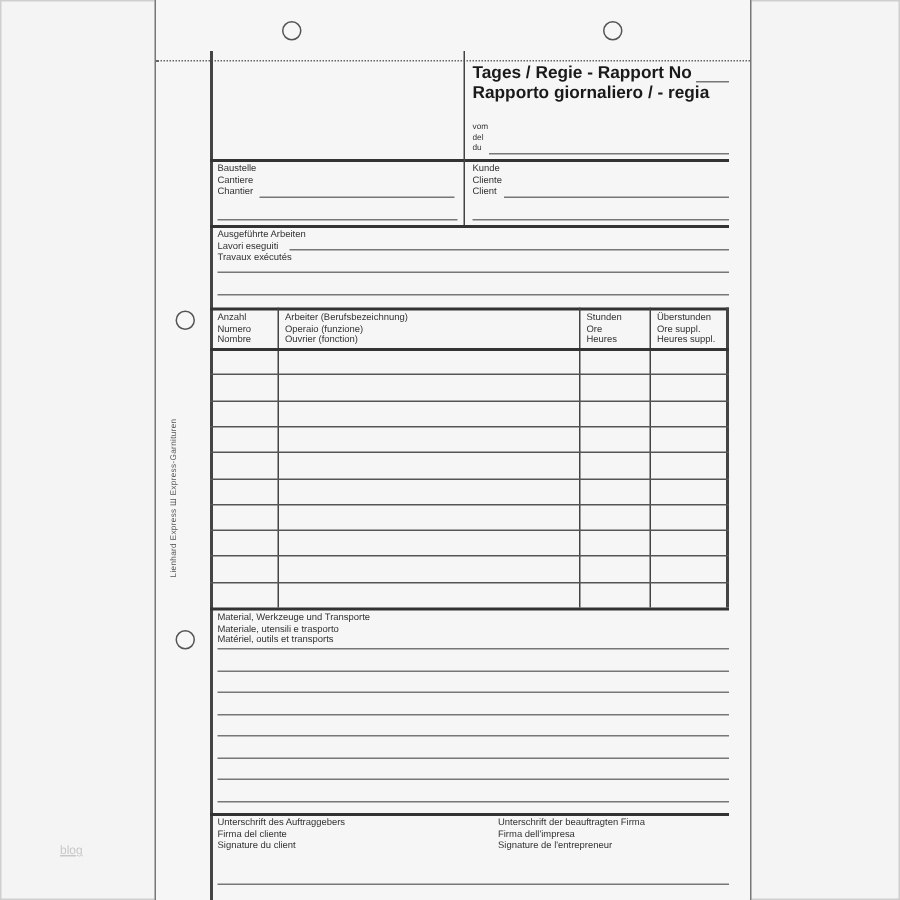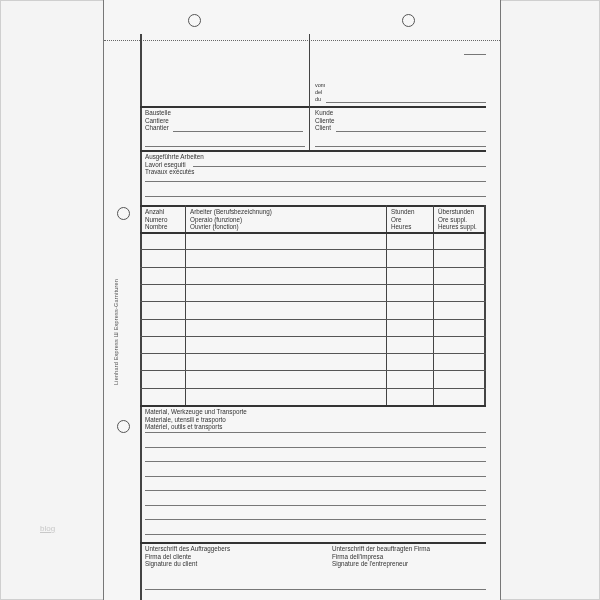--- a/index.html
+++ b/index.html
@@ -40,21 +40,21 @@
       font-weight: bold; font-size: 11.5px; line-height: 12.5px;
       white-space: nowrap; color: #1a1a1a;
     }
     .fill-line { position: absolute; height: 1px; background: #777; }
     .side-text {
       position: absolute; left: 113px; top: 385px;
       transform: rotate(-90deg); transform-origin: left top;
       font-size: 5.5px; color: #555; white-space: nowrap; letter-spacing: 0.2px;
     }
     .watermark {
-      position: absolute; left: 40px; top: 524px;
+      position: absolute; left: 40px; top: 562px;
       font-size: 8px; color: #c8c8c8; text-decoration: underline;
     }
   </style>
 </head>
 <body>
 
 <div class="outer-frame"></div>
 
 <div class="sheet">
   <div class="perforation"></div>
@@ -62,20 +62,22 @@
 
 <div class="hole" style="left:188px;top:14px;"></div>
 <div class="hole" style="left:402px;top:14px;"></div>
 <div class="hole" style="left:117px;top:207px;"></div>
 <div class="hole" style="left:117px;top:420px;"></div>
 
 <div class="vline" style="left:140px;top:34px;width:2px;height:566px;"></div>
 <div class="vline" style="left:309px;top:34px;width:1px;height:72px;"></div>
 
 <div class="title">
+  <div>Tages / Regie - Rapport No</div>
+  <div>Rapporto giornaliero / - regia</div>
 </div>
 <div class="fill-line" style="left:464px;top:54px;width:22px;"></div>
 <div class="lbl" style="left:315px;top:82px;font-size:5.5px;line-height:7px;">
   <div>vom</div>
   <div>del</div>
   <div>du</div>
 </div>
 <div class="fill-line" style="left:326px;top:102px;width:160px;"></div>
 
 <div class="hline thick" style="left:140px;top:106px;width:346px;"></div>

